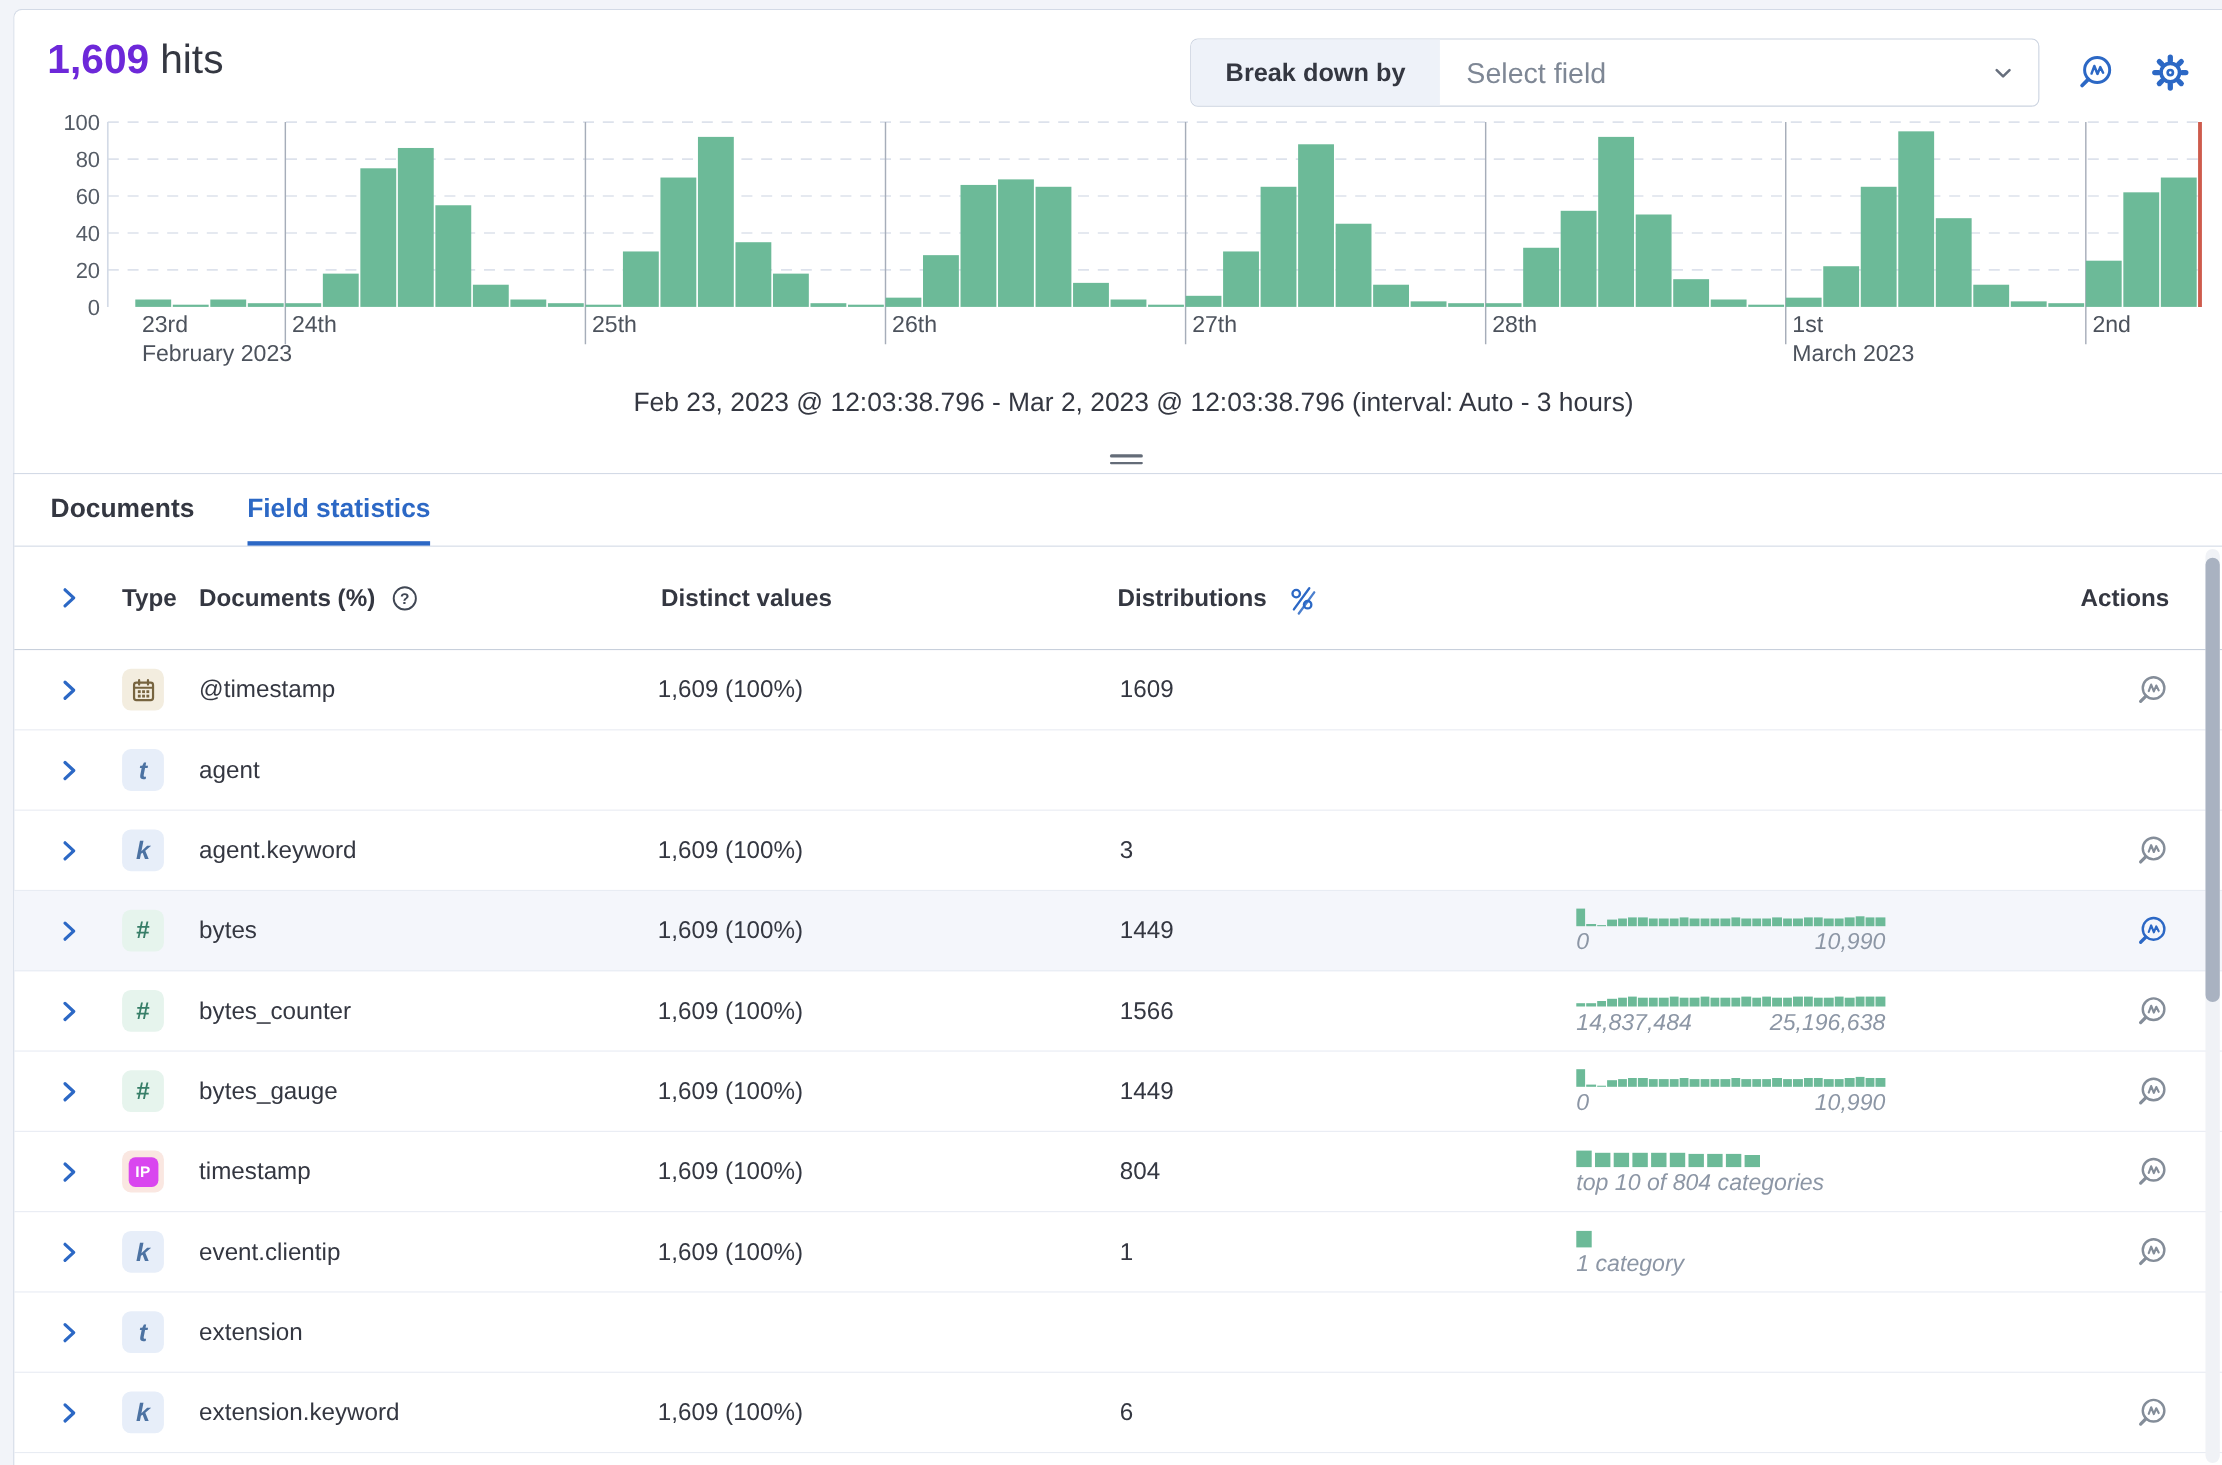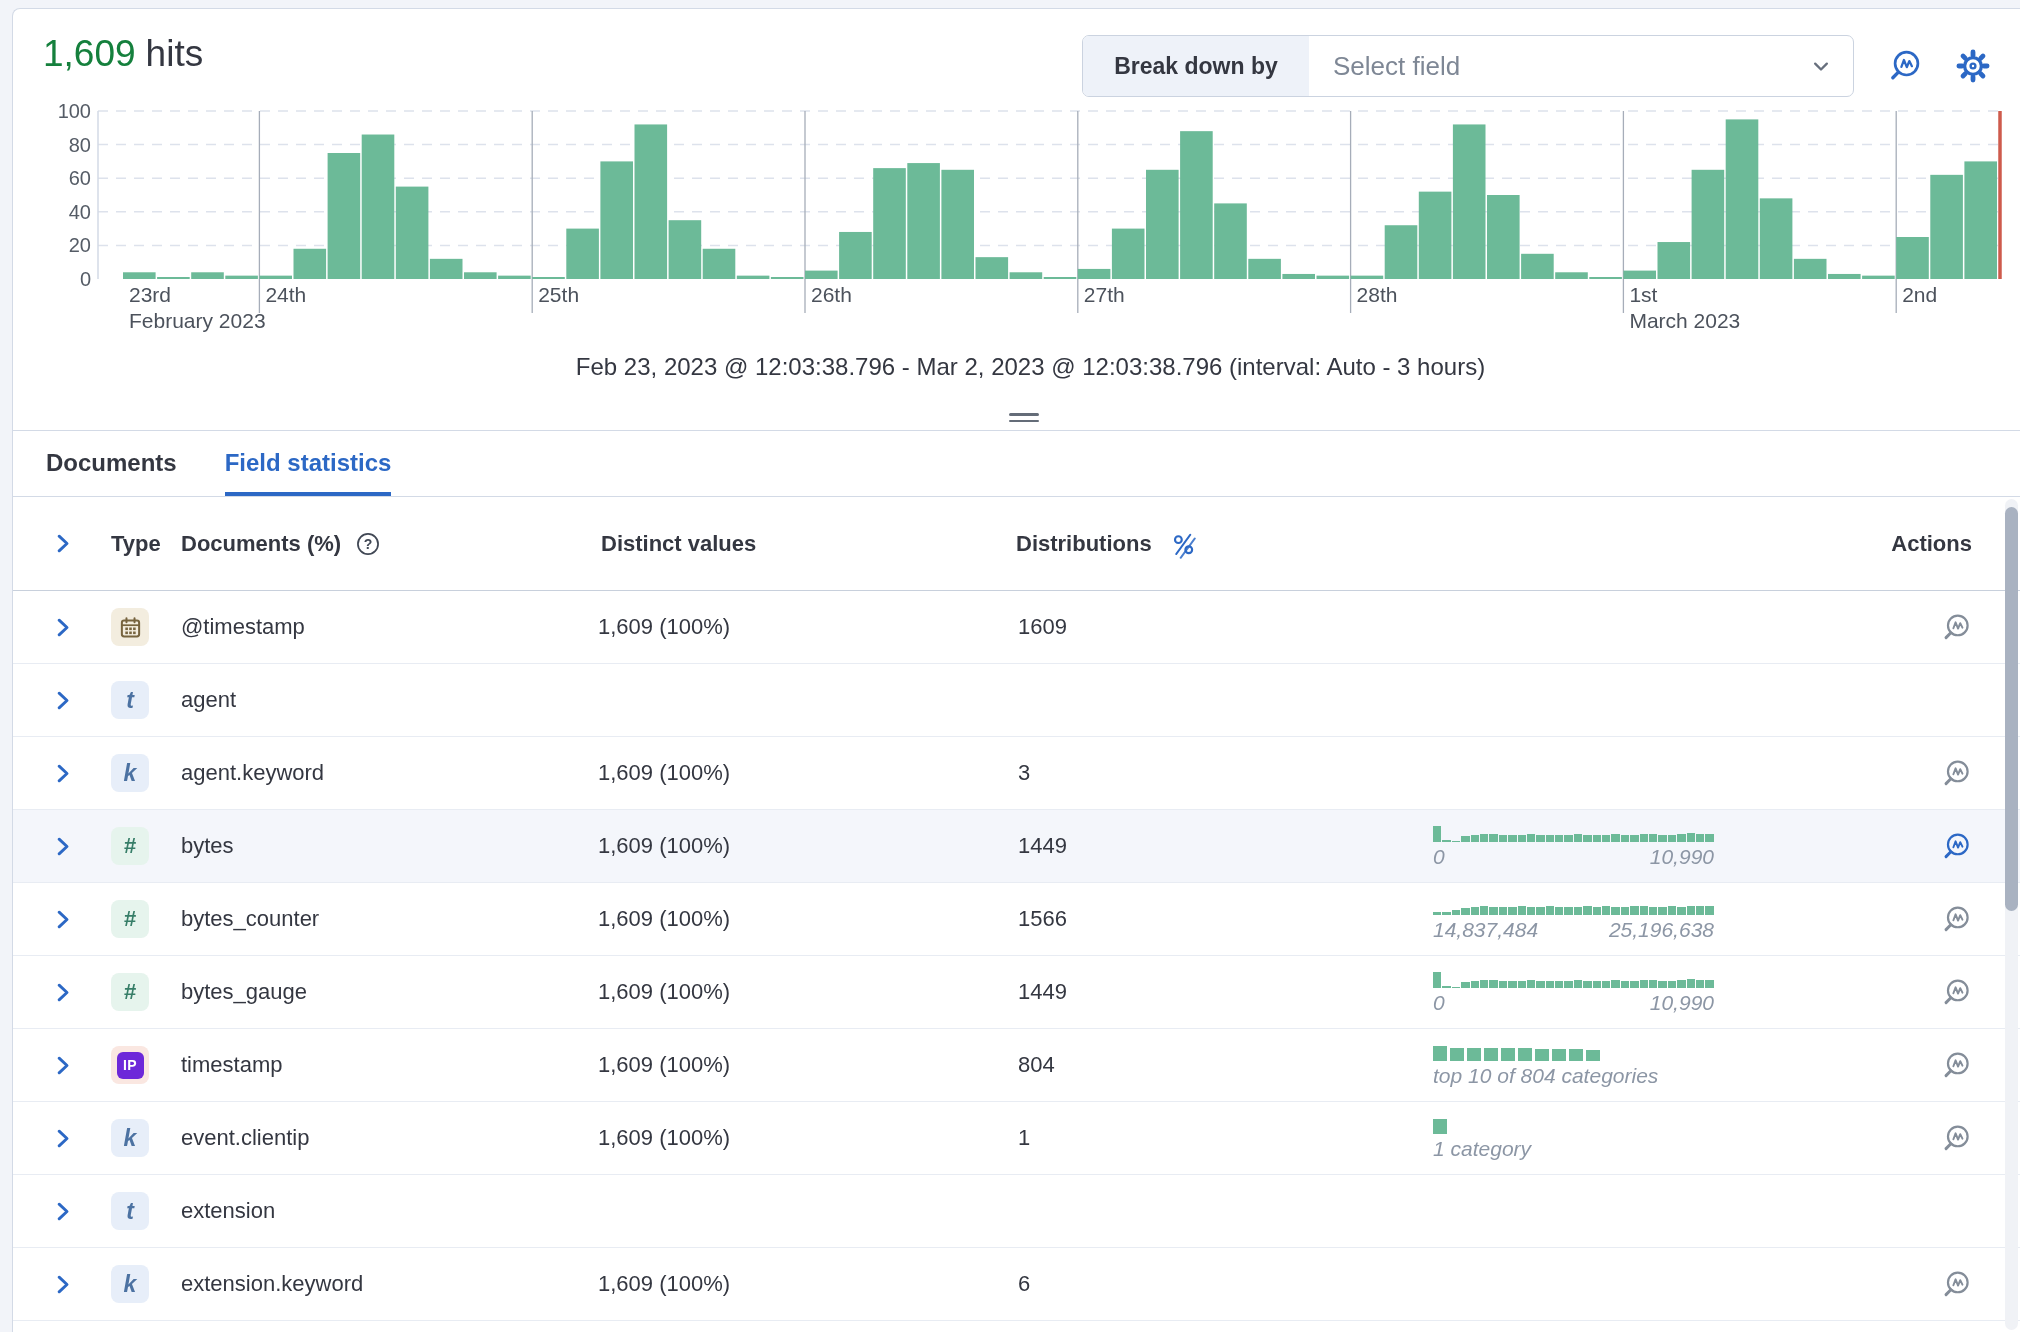--- a/index.html
+++ b/index.html
@@ -9,21 +9,21 @@
     background:#F2F4F9;
     font-family:"Liberation Sans","DejaVu Sans",sans-serif;
     color:#343741;
   }
   .panel-top {
     position:absolute; left:12px; top:8px; right:0; height:422px;
     background:#fff; border:1px solid #D3DAE6; border-right:none; border-bottom:none;
     border-radius:8px 0 0 0;
   }
   .hits { position:absolute; left:30px; top:24px; font-size:37px; }
-  .hits .count { font-weight:normal; color:#15803d; }
+  .hits .count { font-weight:bold; color:#6d28d9; }
   .hits .label { color:#343741; margin-left:10px; }
 
   .breakdown {
     position:absolute; top:26px; right:166px; width:772px; height:62px;
     border:1px solid #CBD3E0; border-radius:7px; display:flex; background:#fff;
   }
   .breakdown .prepend {
     width:226px; background:#EEF2F9; display:flex; align-items:center; justify-content:center;
     font-weight:bold; font-size:23px; color:#343741; border-radius:6px 0 0 6px;
   }
@@ -61,21 +61,21 @@
   .c-distinct { flex:0 0 415px; }
   .c-dist     { flex:0 0 340px; display:flex; align-items:center; gap:16px; }
   .c-act      { flex:1; display:flex; justify-content:flex-end; padding-right:48px; }
 
   .badge { width:38px; height:38px; border-radius:8px; display:flex; align-items:center; justify-content:center; }
   .badge.date    { background:#F3EDDF; }
   .badge.text    { background:#E7EEF9; color:#4C72A2; font-weight:bold; font-style:italic; font-size:23px; }
   .badge.keyword { background:#E7EEF9; color:#4C72A2; font-weight:bold; font-style:italic; font-size:23px; }
   .badge.number  { background:#E6F4ED; color:#377E68; font-weight:bold; font-size:22px; }
   .badge.ip      { background:#FAE7E1; }
-  .ip-in { width:27px; height:27px; border-radius:6px; background:#6d28d9; color:#fff;
+  .ip-in { width:27px; height:27px; border-radius:6px; background:#d946ef; color:#fff;
            font-weight:bold; font-size:14px; display:flex; align-items:center; justify-content:center; letter-spacing:.5px; }
 
   .dist { width:300px; }
   .dist .bars { display:flex; align-items:flex-end; gap:3px; height:19px; }
   .dist .bars.hist { gap:1px; }
   .dist .dlabel { font-style:italic; color:#8C96A5; font-size:21px; margin-top:3px; }
   .dist .dlabels { display:flex; justify-content:space-between; width:281px; font-style:italic; color:#8C96A5; font-size:21px; margin-top:3px; }
 
   .hcell { display:flex; align-items:center; gap:8px; }
   .scroll-track { position:absolute; right:2px; top:68px; bottom:2px; width:13px; background:#F0F2F6; border-radius:7px; }

